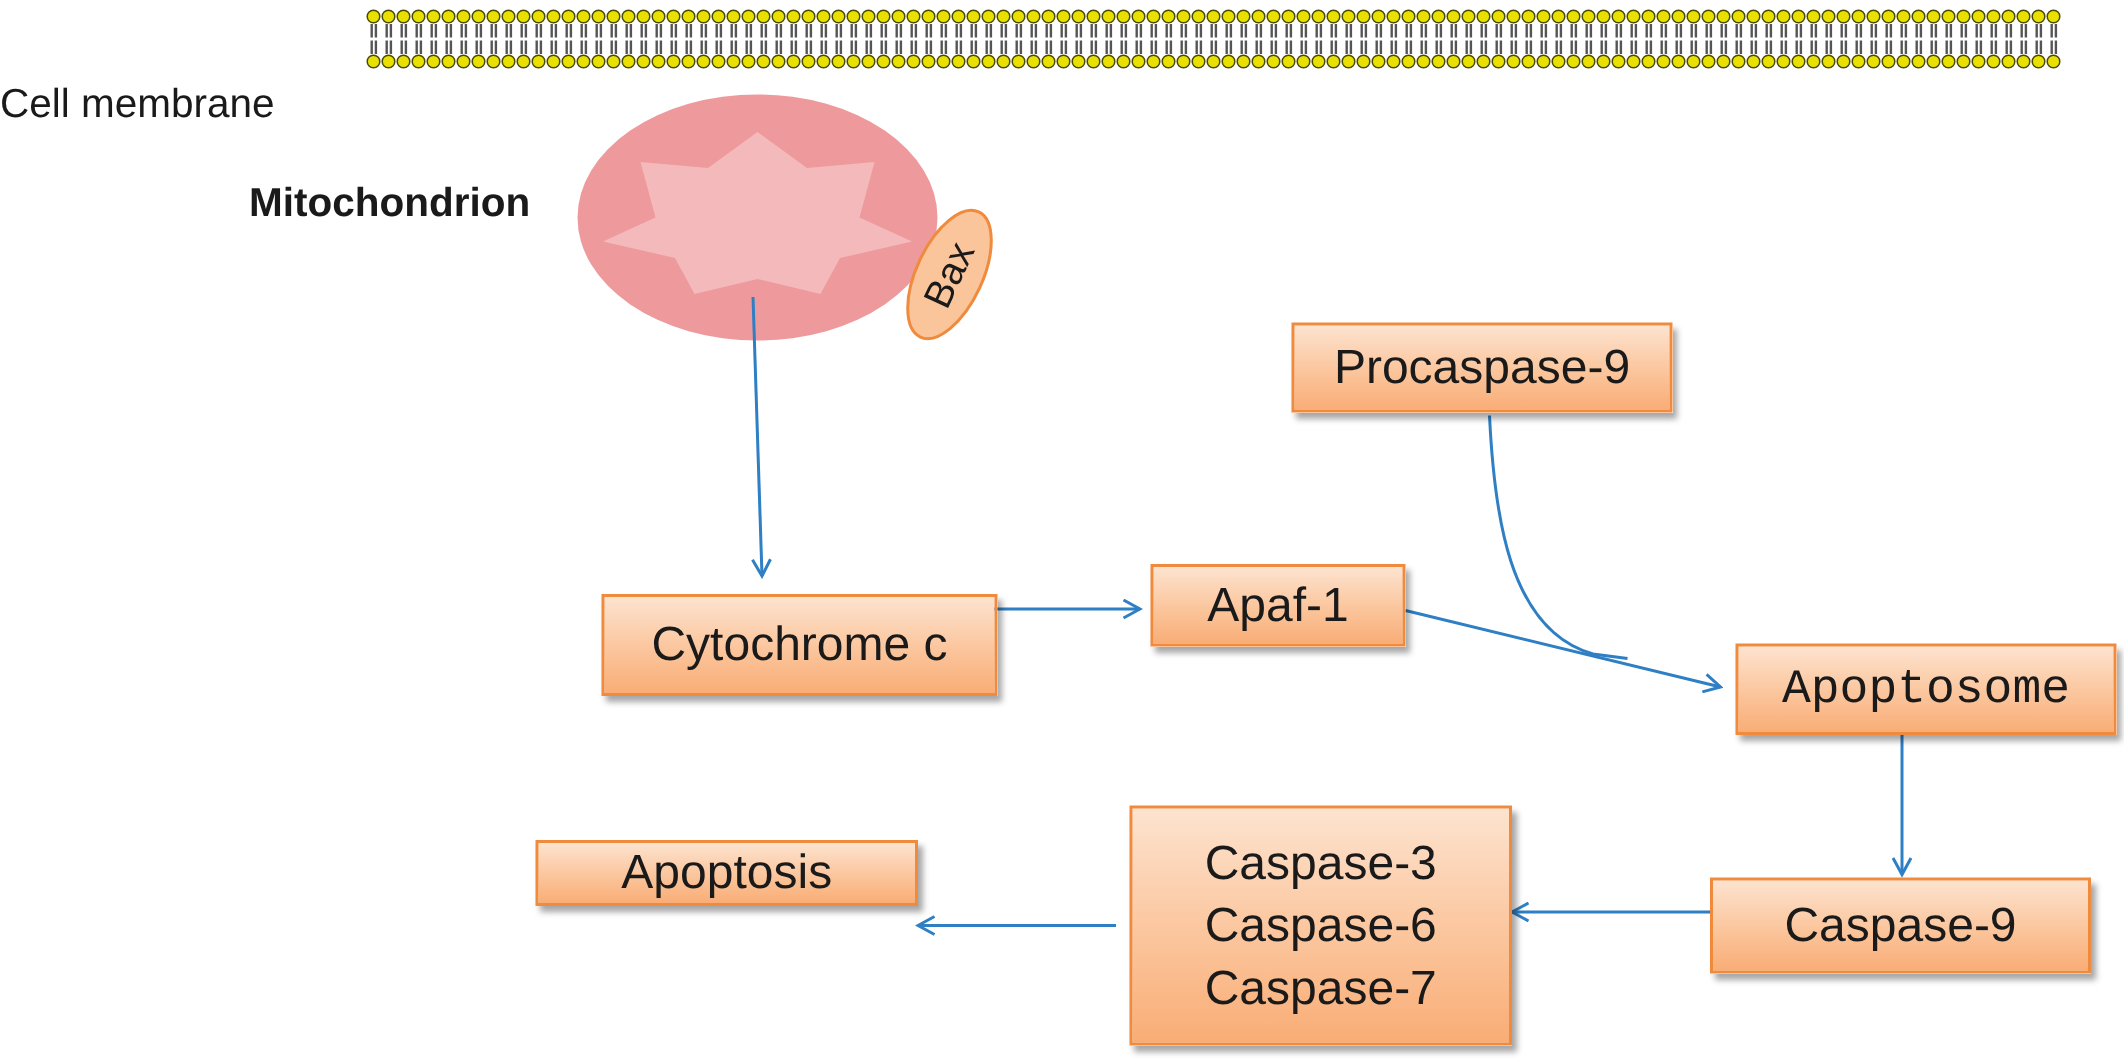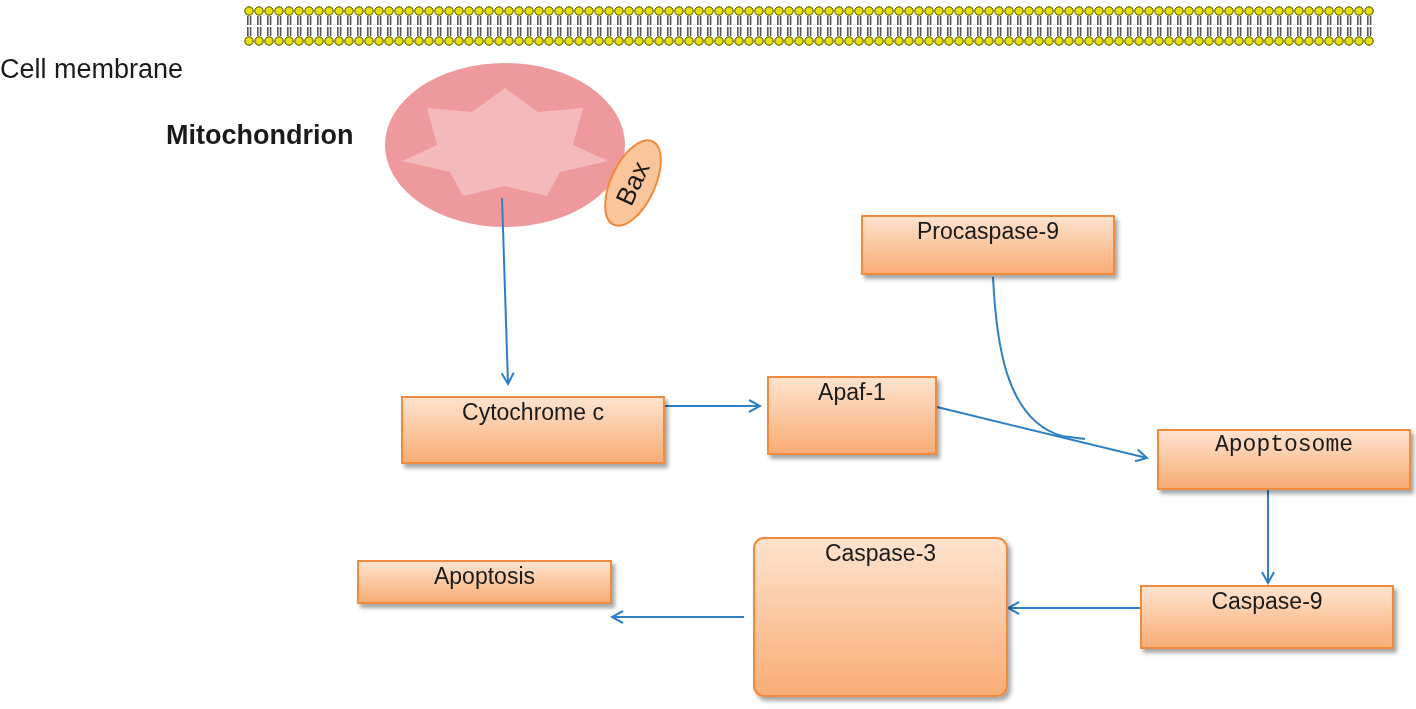--- a/index.html
+++ b/index.html
@@ -4,22 +4,22 @@
   <style>
     html, body { margin: 0; padding: 0; background: #ffffff; }
     body { width: 1416px; height: 709px; position: relative; overflow: hidden;
            font-family: "Liberation Sans", sans-serif; color: #1a1a1a; }
     .label { position: absolute; font-size: 27px; color: #1a1a1a; white-space: nowrap; }
     .membrane { position: absolute; left: 244px; top: 6px; width: 1130px; height: 40px; }
     .box { position: absolute; box-sizing: border-box;
            border: 2px solid #f08a3c;
            background: linear-gradient(to bottom, #fde3cf 0%, #fbc59c 55%, #f9ad76 100%);
            box-shadow: 3px 4px 4px rgba(0,0,0,0.35);
-           display: flex; flex-direction: column; align-items: center; justify-content: flex-start;
-           font-size: 23px; color: #1a1a1a; line-height: 1.3; }
+           display: flex; flex-direction: column; align-items: center; justify-content: center;
+           font-size: 32px; color: #1a1a1a; line-height: 1.3; }
     svg.overlay { position: absolute; left: 0; top: 0; }
   </style>
 </head>
 <body>
 
 <div class="label" style="left:0px; top:8px;margin-top:46px;">Cell membrane</div>
 <div class="label" style="left:166px; top:120px;font-weight:bold;">Mitochondrion</div>
 
 <svg class="membrane" width="1130" height="40" viewBox="0 0 1130 40">
   <defs>
@@ -59,35 +59,37 @@
   <line x1="1140" y1="608" x2="1008" y2="608" stroke="#2e7fc4" stroke-width="2" marker-end="url(#arrowhead)"></line>
   <line x1="744" y1="617" x2="612" y2="617" stroke="#2e7fc4" stroke-width="2" marker-end="url(#arrowhead)"></line>
 </svg>
 
 <div style="position:absolute; left:605px; top:168px; width:56px; text-align:center; font-size:26px; transform:rotate(-65deg); color:#1a1a1a;">Bax</div>
 
 <div class="box" style="left:389px; top:396px; width:264px; height:68px;margin-left:12px;">
   <span>Cytochrome c</span>
 </div>
 
-<div class="box" style="left:767px; top:376px; width:170px; height:79px;">
+<div class="box" style="left:767px; top:376px; width:170px; height:55px;">
   <span>Apaf-1</span>
 </div>
 
 <div class="box" style="left:861px; top:215px; width:254px; height:60px;">
   <span>Procaspase-9</span>
 </div>
 
 <div class="box" style="left:1157px; top:429px; width:254px; height:61px;font-family:Liberation Mono, monospace;">
   <span>Apoptosome</span>
 </div>
 
 <div class="box" style="left:1140px; top:585px; width:254px; height:64px;">
   <span>Caspase-9</span>
 </div>
 
-<div class="box" style="left:753px; top:537px; width:255px; height:160px;border-radius:11px;">
+<div class="box" style="left:753px; top:537px; width:255px; height:160px;">
   <span>Caspase-3</span>
+  <span>Caspase-6</span>
+  <span>Caspase-7</span>
 </div>
 
 <div class="box" style="left:357px; top:560px; width:255px; height:44px;">
   <span>Apoptosis</span>
 </div>
 
 </body></html>

